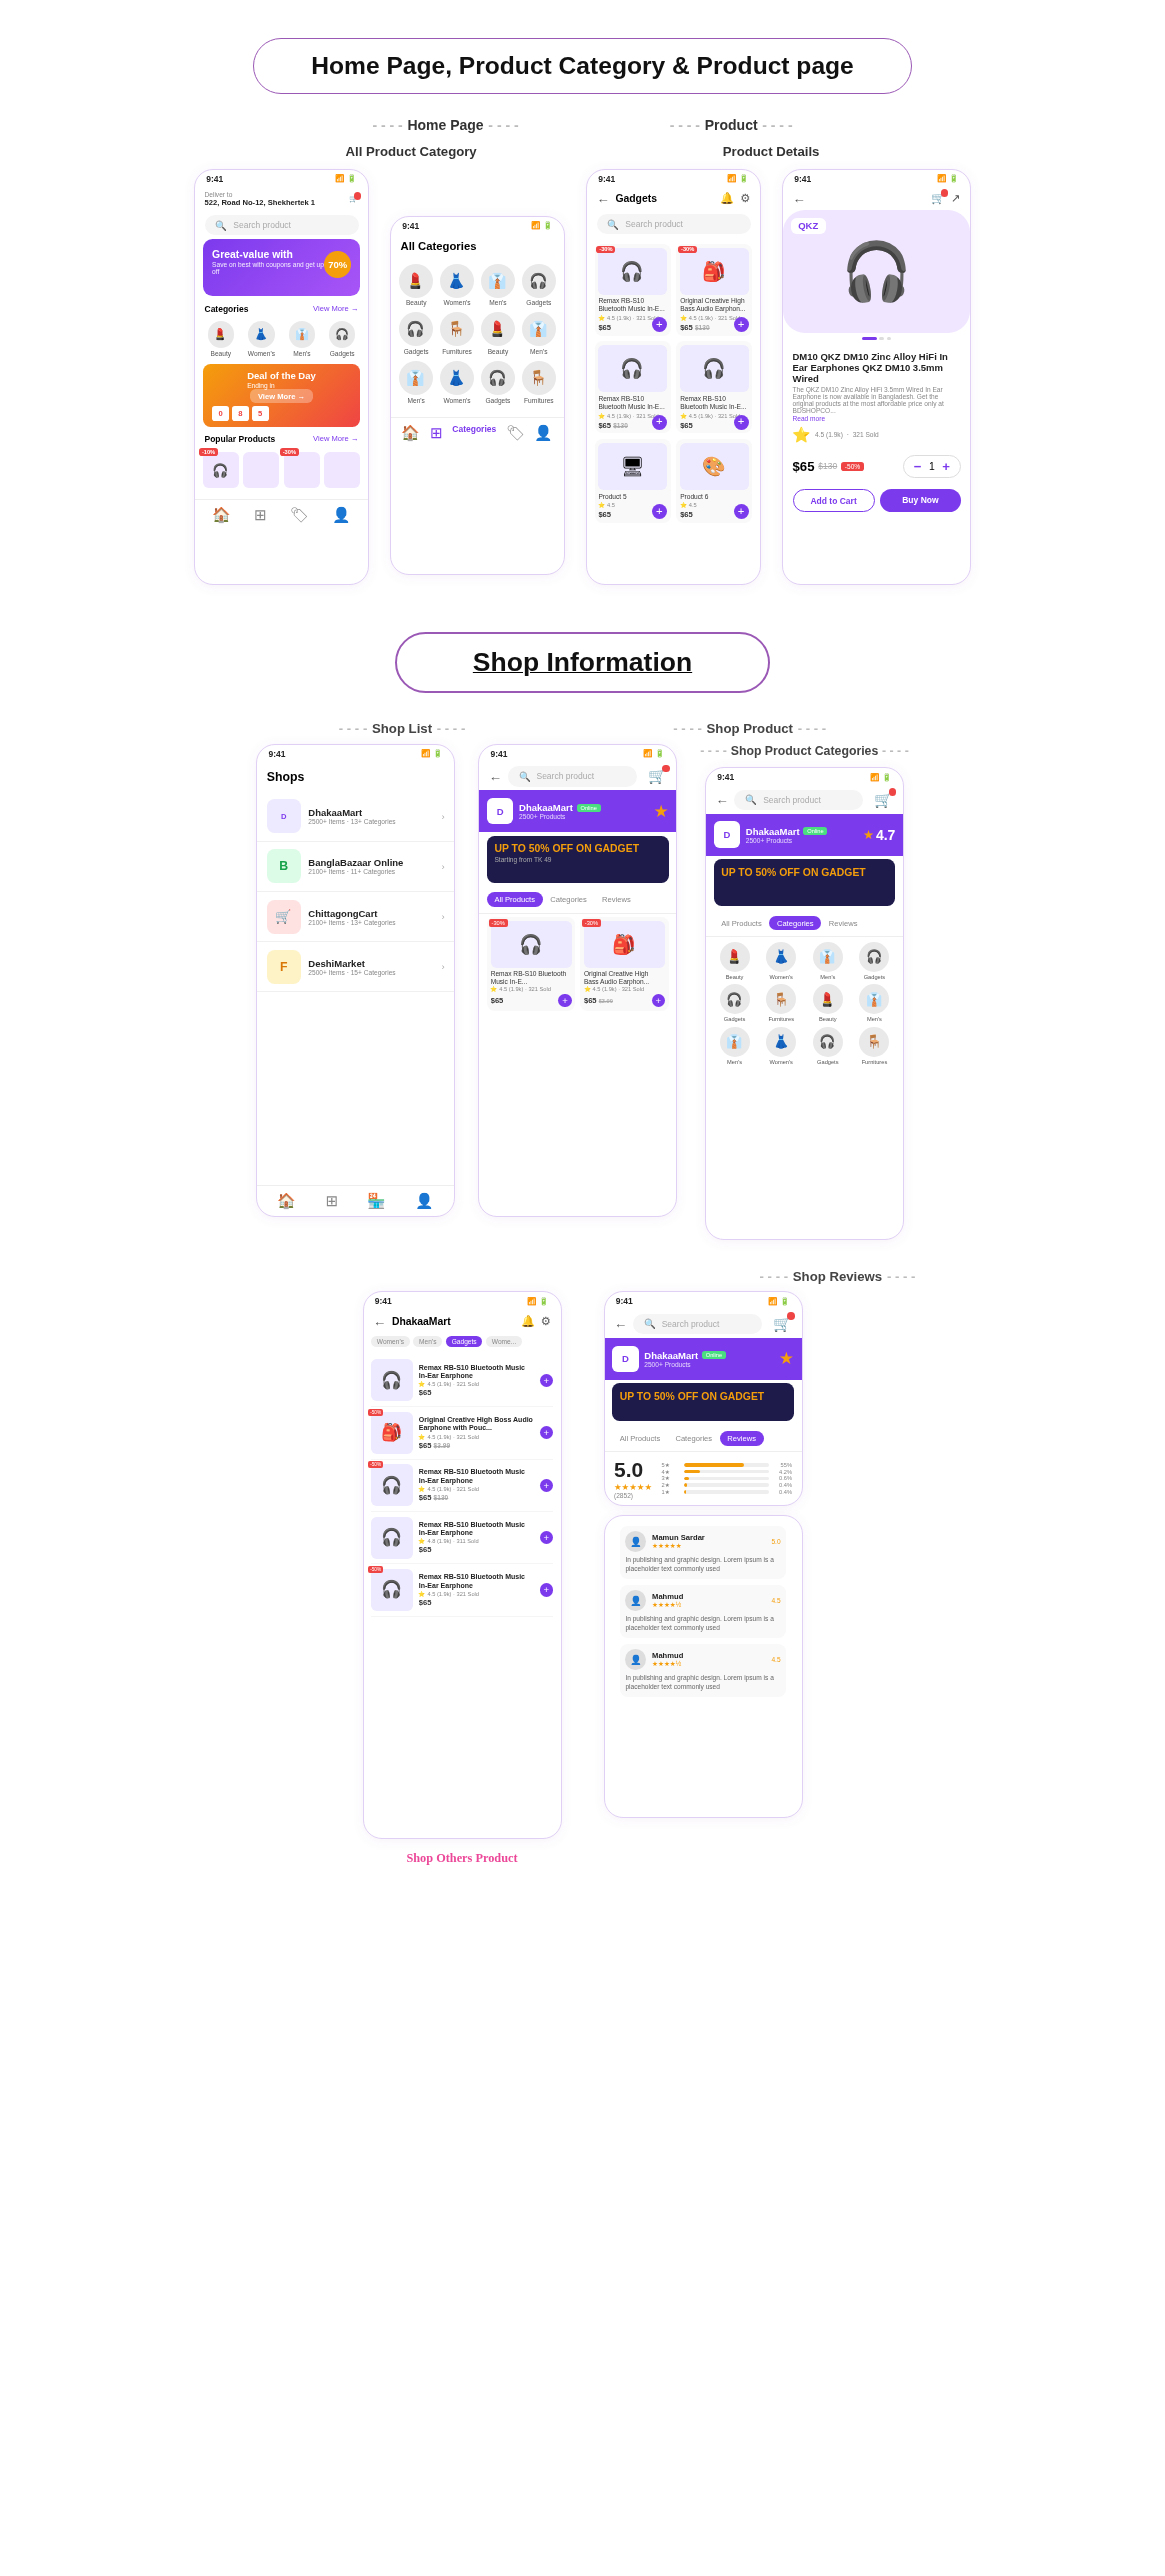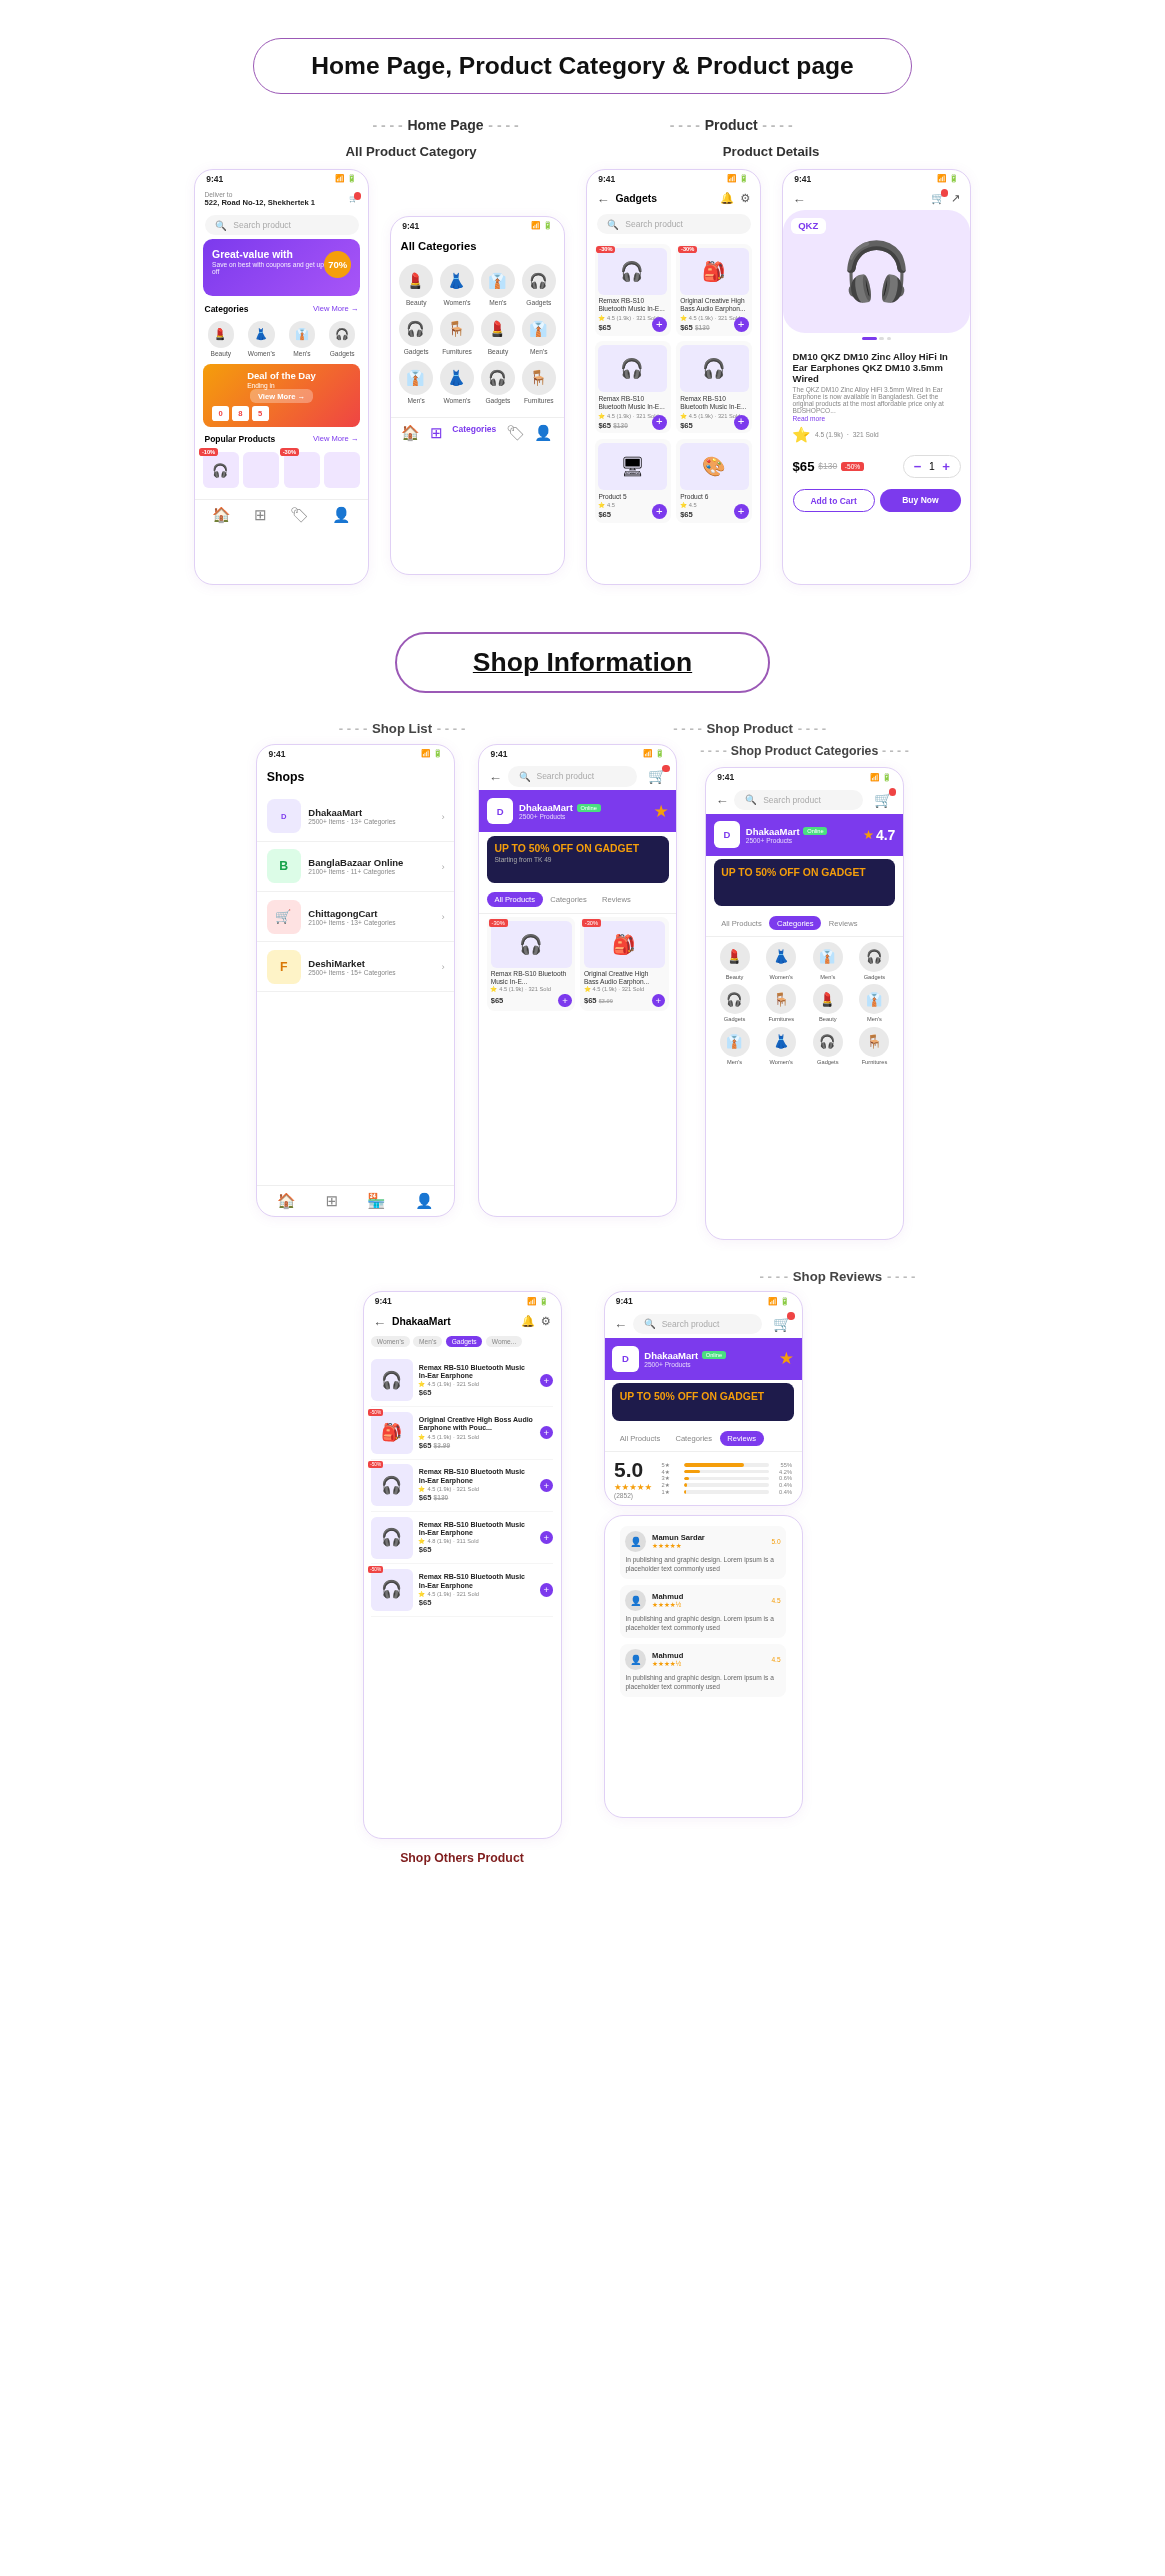--- a/index.html
+++ b/index.html
@@ -1217,21 +1217,21 @@
           </div>
           <div class="others-prod-info">
             <div class="others-prod-name">Remax RB-S10 Bluetooth Music In-Ear Earphone</div>
             <div class="others-prod-rating">⭐ 4.5 (1.9k) · 321 Sold</div>
             <div class="others-prod-price">$65</div>
           </div>
           <div class="others-add-btn">+</div>
         </div>
       </div>
     </div>
-    <div style="font-size:12.3px; font-weight:600; color:#7f1d1d; margin-top:5.7px;">Shop Others Product</div>
+    <div style="font-size:12.3px; font-weight:600; color:#ec4899; margin-top:5.7px;font-family:Liberation Serif, serif;">Shop Others Product</div>
   </div>
 
   <div style="display:flex; flex-direction:column; align-items:flex-end; gap:9.5px; margin-left:19px;">
 
     <div class="phone" style="width:199px; min-height:208px;">
       <div class="phone-status-bar">
         <span style="font-size:8.5px; font-weight:700;">9:41</span>
         <div class="status-icons">
             <span>📶</span>
             <span>🔋</span>

